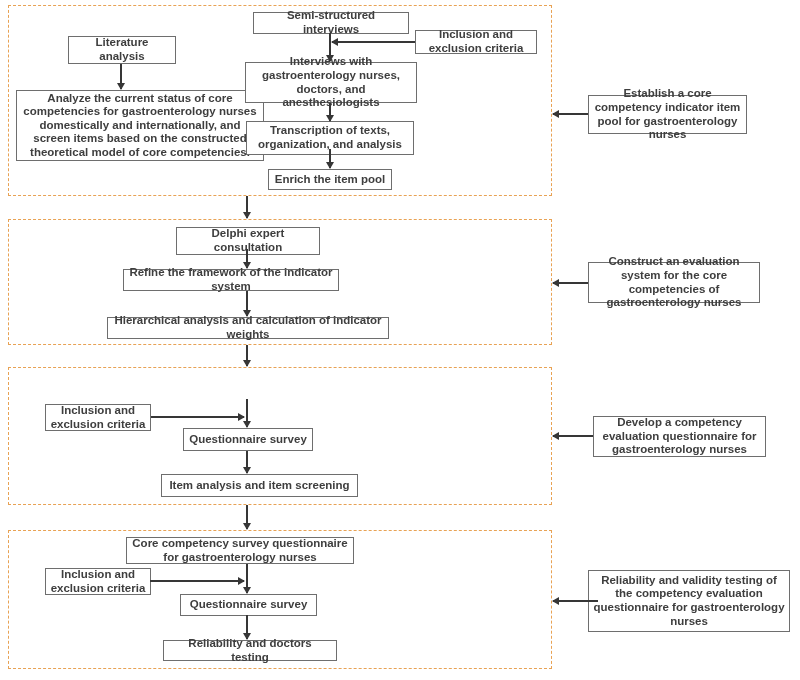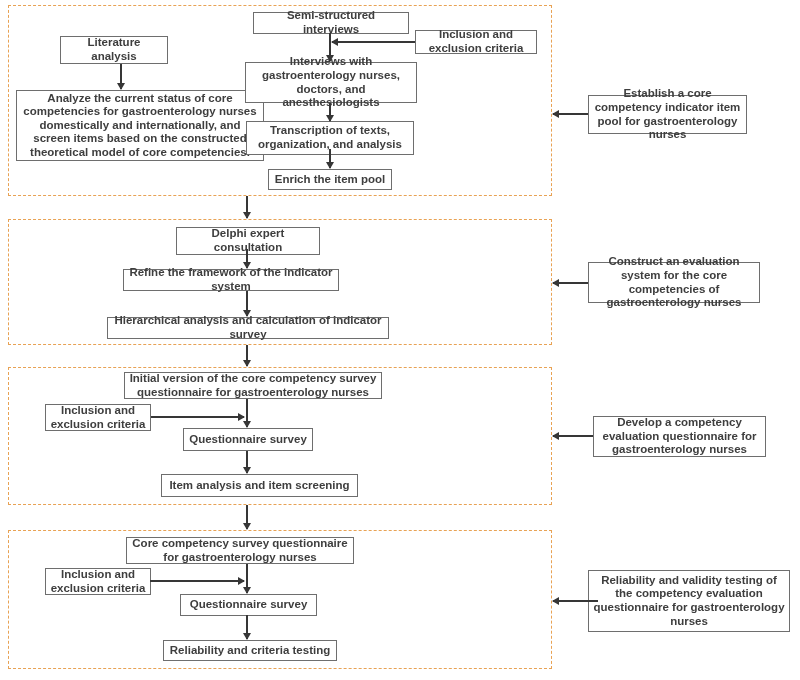--- a/index.html
+++ b/index.html
@@ -77,39 +77,38 @@
 
 <div id="canvas">
 
   <div class="phase-frame" style="left:8px;top:5px;width:544px;height:191px"></div>
   <div class="phase-frame" style="left:8px;top:219px;width:544px;height:126px"></div>
   <div class="phase-frame" style="left:8px;top:367px;width:544px;height:138px"></div>
   <div class="phase-frame" style="left:8px;top:530px;width:544px;height:139px"></div>
 
   <div class="node" style="left:253px;top:12px;width:156px;height:22px">Semi-structured interviews</div>
   <div class="node" style="left:415px;top:30px;width:122px;height:24px">Inclusion and exclusion criteria</div>
-  <div class="node" style="left:60px;top:36px;width:108px;height:28px">Literature analysis</div>
+  <div class="node" style="left:68px;top:36px;width:108px;height:28px">Literature analysis</div>
   <div class="node" style="left:16px;top:90px;width:248px;height:71px">Analyze the current status of core competencies for gastroenterology nurses domestically and internationally, and screen items based on the constructed theoretical model of core competencies.</div>
   <div class="node" style="left:245px;top:62px;width:172px;height:41px">Interviews with gastroenterology nurses, doctors, and anesthesiologists</div>
   <div class="node" style="left:246px;top:121px;width:168px;height:34px">Transcription of texts, organization, and analysis</div>
   <div class="node" style="left:268px;top:169px;width:124px;height:21px">Enrich the item pool</div>
 
   <div class="node" style="left:176px;top:227px;width:144px;height:28px">Delphi expert consultation</div>
   <div class="node" style="left:123px;top:269px;width:216px;height:22px">Refine the framework of the indicator system</div>
-  <div class="node" style="left:107px;top:317px;width:282px;height:22px">Hierarchical analysis and calculation of indicator survey</div>
+  <div class="node" style="left:107px;top:317px;width:282px;height:22px">Hierarchical analysis and calculation of indicator weights</div>
 
-  <div class="node" style="left:124px;top:372px;width:258px;height:27px">Initial version of the core competency survey questionnaire for gastroenterology nurses</div>
   <div class="node" style="left:45px;top:404px;width:106px;height:27px">Inclusion and exclusion criteria</div>
   <div class="node" style="left:183px;top:428px;width:130px;height:23px">Questionnaire survey</div>
   <div class="node" style="left:161px;top:474px;width:197px;height:23px">Item analysis and item screening</div>
 
   <div class="node" style="left:126px;top:537px;width:228px;height:27px">Core competency survey questionnaire for gastroenterology nurses</div>
   <div class="node" style="left:45px;top:568px;width:106px;height:27px">Inclusion and exclusion criteria</div>
   <div class="node" style="left:180px;top:594px;width:137px;height:22px">Questionnaire survey</div>
-  <div class="node" style="left:163px;top:640px;width:174px;height:21px">Reliability and criteria testing</div>
+  <div class="node" style="left:163px;top:640px;width:174px;height:21px">Reliability and doctors testing</div>
 
   <div class="node" style="left:588px;top:95px;width:159px;height:39px">Establish a core competency indicator item pool for gastroenterology nurses</div>
   <div class="node" style="left:588px;top:262px;width:172px;height:41px">Construct an evaluation system for the core competencies of gastroenterology nurses</div>
   <div class="node" style="left:593px;top:416px;width:173px;height:41px">Develop a competency evaluation questionnaire for gastroenterology nurses</div>
   <div class="node" style="left:588px;top:570px;width:202px;height:62px">Reliability and validity testing of the competency evaluation questionnaire for gastroenterology nurses</div>
 
   <div class="arr v" style="left:329px;top:33px;height:28px"></div>
   <div class="arr v" style="left:329px;top:103px;height:18px"></div>
   <div class="arr v" style="left:329px;top:149px;height:19px"></div>
   <div class="arr v" style="left:120px;top:64px;height:25px"></div>

